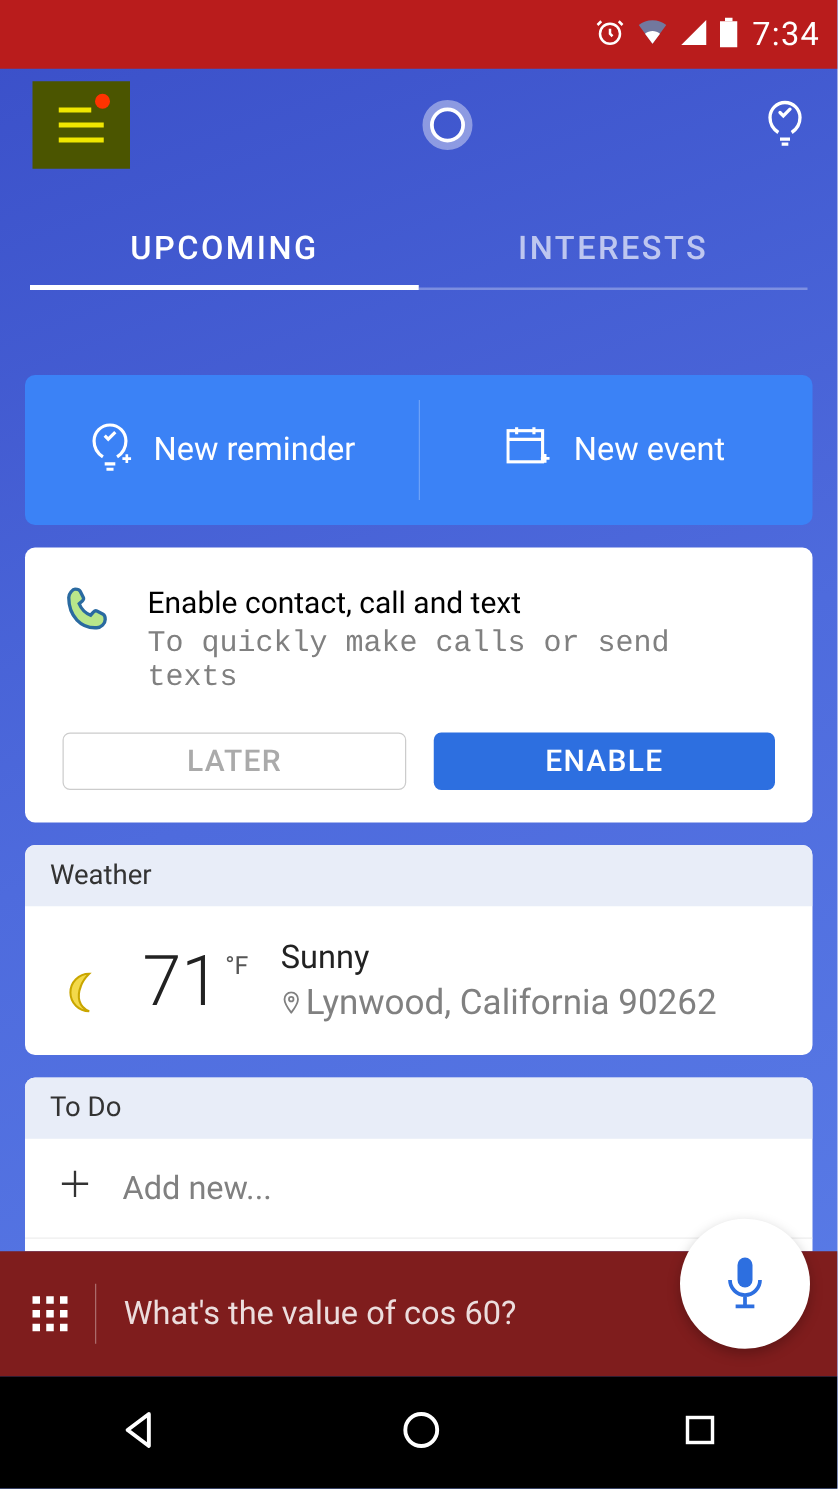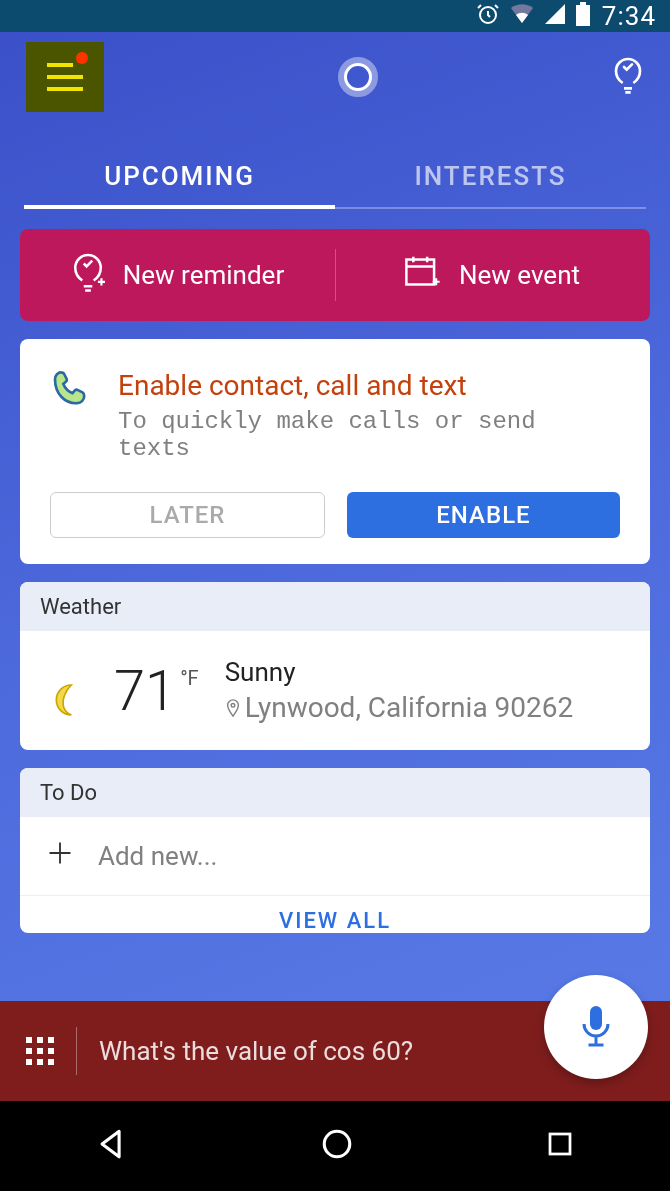--- a/index.html
+++ b/index.html
@@ -1,48 +1,48 @@
 <!DOCTYPE html>
 <html><head>
 <meta charset="utf-8">
 <style>
   * { box-sizing: border-box; margin: 0; padding: 0; }
   html, body { width: 670px; height: 1191px; overflow: hidden; font-family: -apple-system, 'Segoe UI', Roboto, Arial, sans-serif; }
   body { background: linear-gradient(160deg, #3a4fc8 0%, #4e6bdd 50%, #5b7ee8 100%); display: flex; flex-direction: column; }
 
   
-  .status-bar { height: 32px; background: #0c4a6e; display: flex; justify-content: flex-end; align-items: center; padding: 0 14px; gap: 12px; color: #fff; }
+  .status-bar { height: 55px; background: #b91c1c; display: flex; justify-content: flex-end; align-items: center; padding: 0 14px; gap: 12px; color: #fff; }
   .status-bar .time { font-size: 26px; font-weight: 400; letter-spacing: 1px; }
   .status-icons { display: flex; gap: 10px; align-items: center; }
 
   
   .app-header { height: 90px; display: flex; align-items: center; justify-content: space-between; padding: 0 26px; }
   .menu-box { width: 78px; height: 70px; background: #4b5500; display: flex; flex-direction: column; justify-content: center; align-items: center; gap: 8px; position: relative; }
   .menu-box .bar { width: 36px; height: 4px; background: #f0e600; }
   .menu-box .bar.short { width: 26px; margin-right: 10px; }
   .menu-box .dot { position: absolute; top: 10px; right: 16px; width: 12px; height: 12px; border-radius: 50%; background: #ff3300; }
   .cortana-ring { width: 40px; height: 40px; border: 7px solid rgba(255,255,255,0.4); border-radius: 50%; position: relative; }
   .cortana-ring::after { content:""; position:absolute; inset:-1px; border:3px solid #fff; border-radius:50%; }
 
   
   .tabs { display: flex; margin: 25px 24px 0; justify-content: center; }
   .tab { flex: 1; text-align: center; padding: 14px 0; font-size: 26px; font-weight: 500; letter-spacing: 2px; color: rgba(255,255,255,0.65); border-bottom: 2px solid rgba(255,255,255,0.3); cursor: pointer; }
   .tab.active { color: #fff; border-bottom: 4px solid #fff; }
 
   
   .content { flex: 1; padding: 20px 20px 0; overflow: hidden; }
-  .quick-row { background: #be185d; border-radius: 8px; display: flex; height: 92px; margin-bottom: 18px; }
+  .quick-row { background: #3b82f6; border-radius: 8px; display: flex; height: 120px; margin-bottom: 18px; margin-top: 48px; }
   .quick { flex: 1; display: flex; align-items: center; justify-content: center; gap: 18px; color: #fff; font-size: 26px; cursor: pointer; }
   .quick + .quick { position: relative; }
   .quick + .quick::before { content:""; position:absolute; left:0; top:20px; bottom:20px; width:1px; background: rgba(255,255,255,0.25); }
 
   .card { background: #fff; border-radius: 8px; margin-bottom: 18px; overflow: hidden; }
   .enable-card { padding: 30px 30px 26px; }
   .enable-top { display: flex; gap: 28px; align-items: flex-start; }
-  .enable-text h3 { font-size: 28px; font-weight: 400; color: #c2410c; margin-bottom: 6px; }
+  .enable-text h3 { font-size: 24px; font-weight: 400; color: #000000; margin-bottom: 6px; }
   .enable-text p { font-size: 24px; color: #808080; font-family: Liberation Mono, monospace; }
   .enable-buttons { display: flex; gap: 22px; margin-top: 30px; }
   .btn { flex: 1; height: 46px; border-radius: 6px; font-size: 24px; font-weight: 500; letter-spacing: 1px; display:flex; align-items:center; justify-content:center; cursor:pointer; }
   .btn-outline { border: 1px solid #ccc; color: #aaa; background:#fff; }
   .btn-primary { background: #2d6fe0; color: #fff; }
 
   .card-header { background: #e8edf8; padding: 12px 20px; font-size: 22px; color: #333; }
   .weather-body { display:flex; align-items:flex-end; padding: 26px 28px; gap: 26px; }
   .temp-wrap { display:flex; align-items:flex-start; }
   .temp { font-size: 56px; font-weight: 300; color:#222; }

